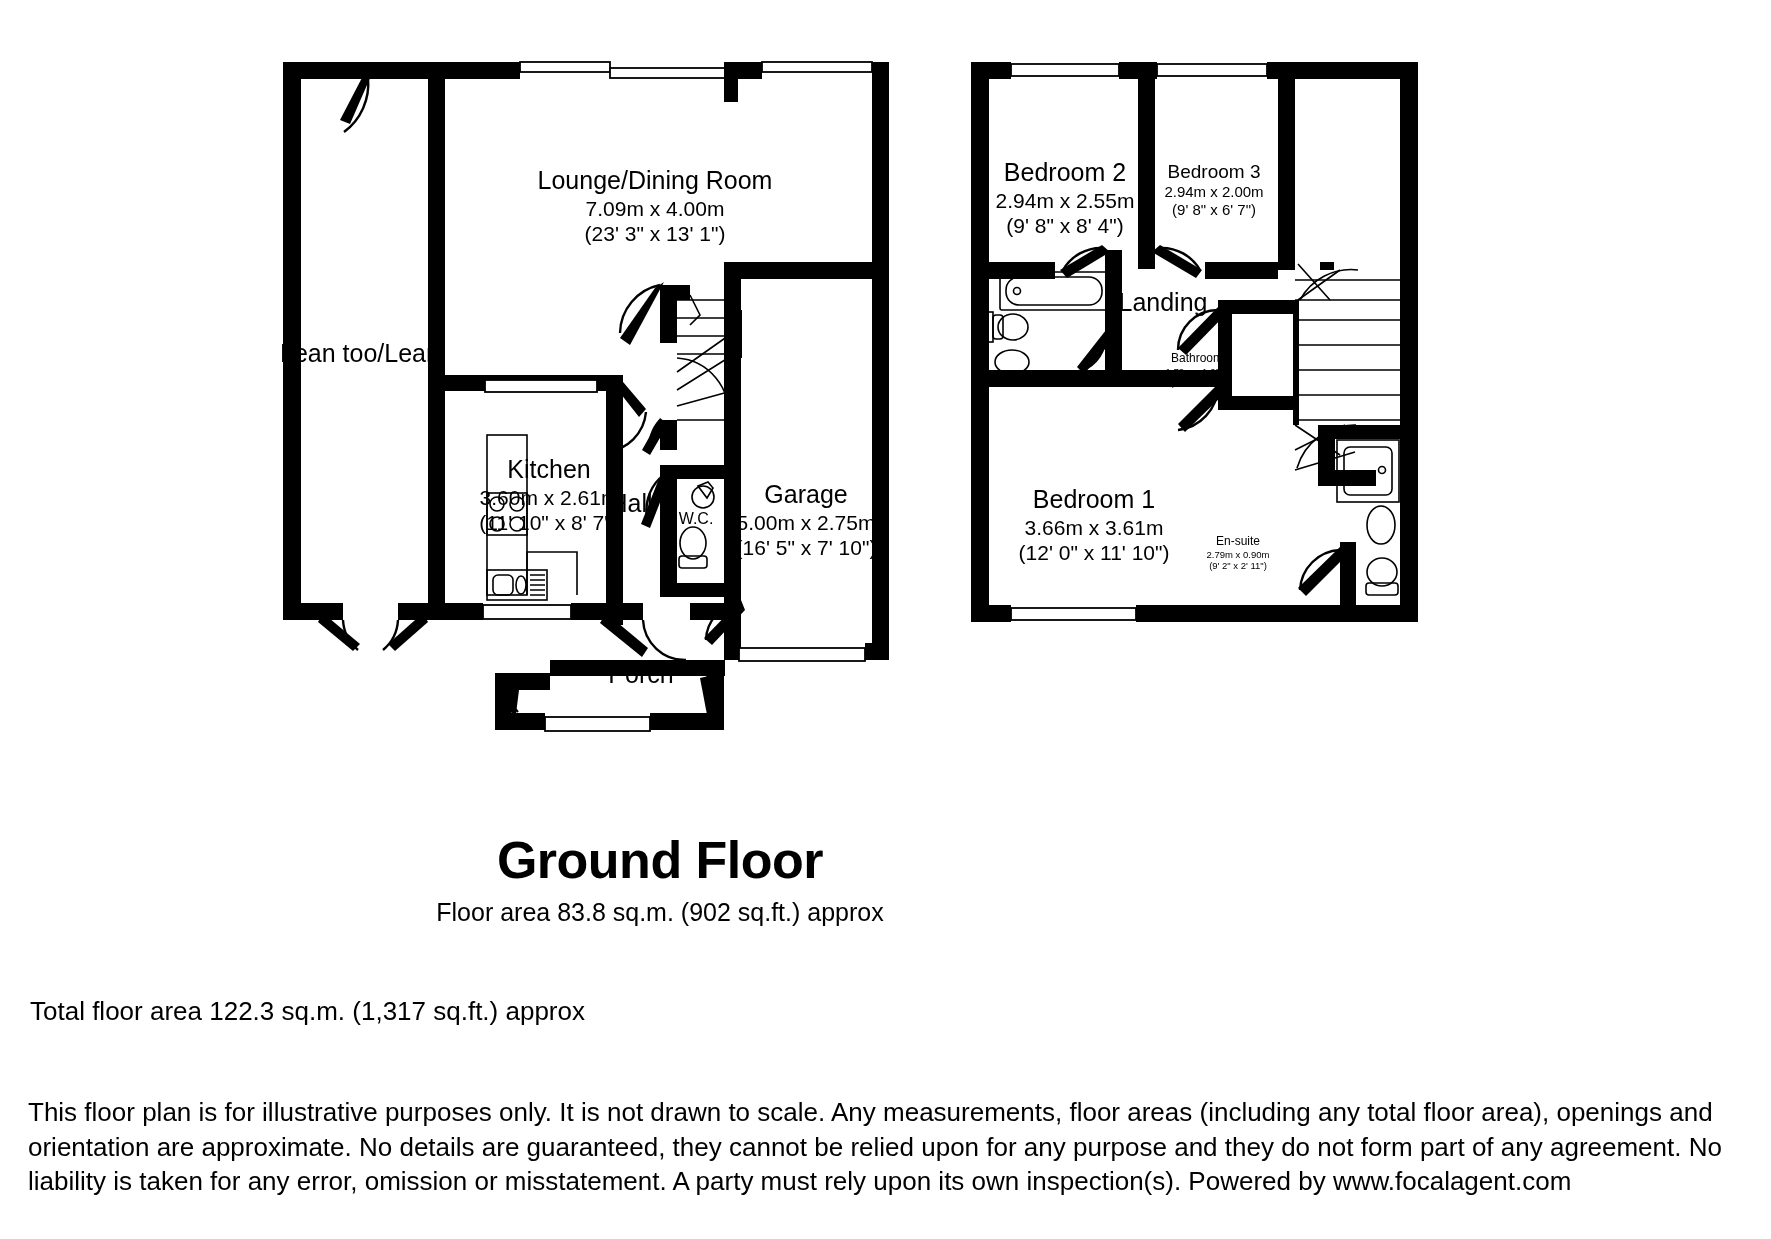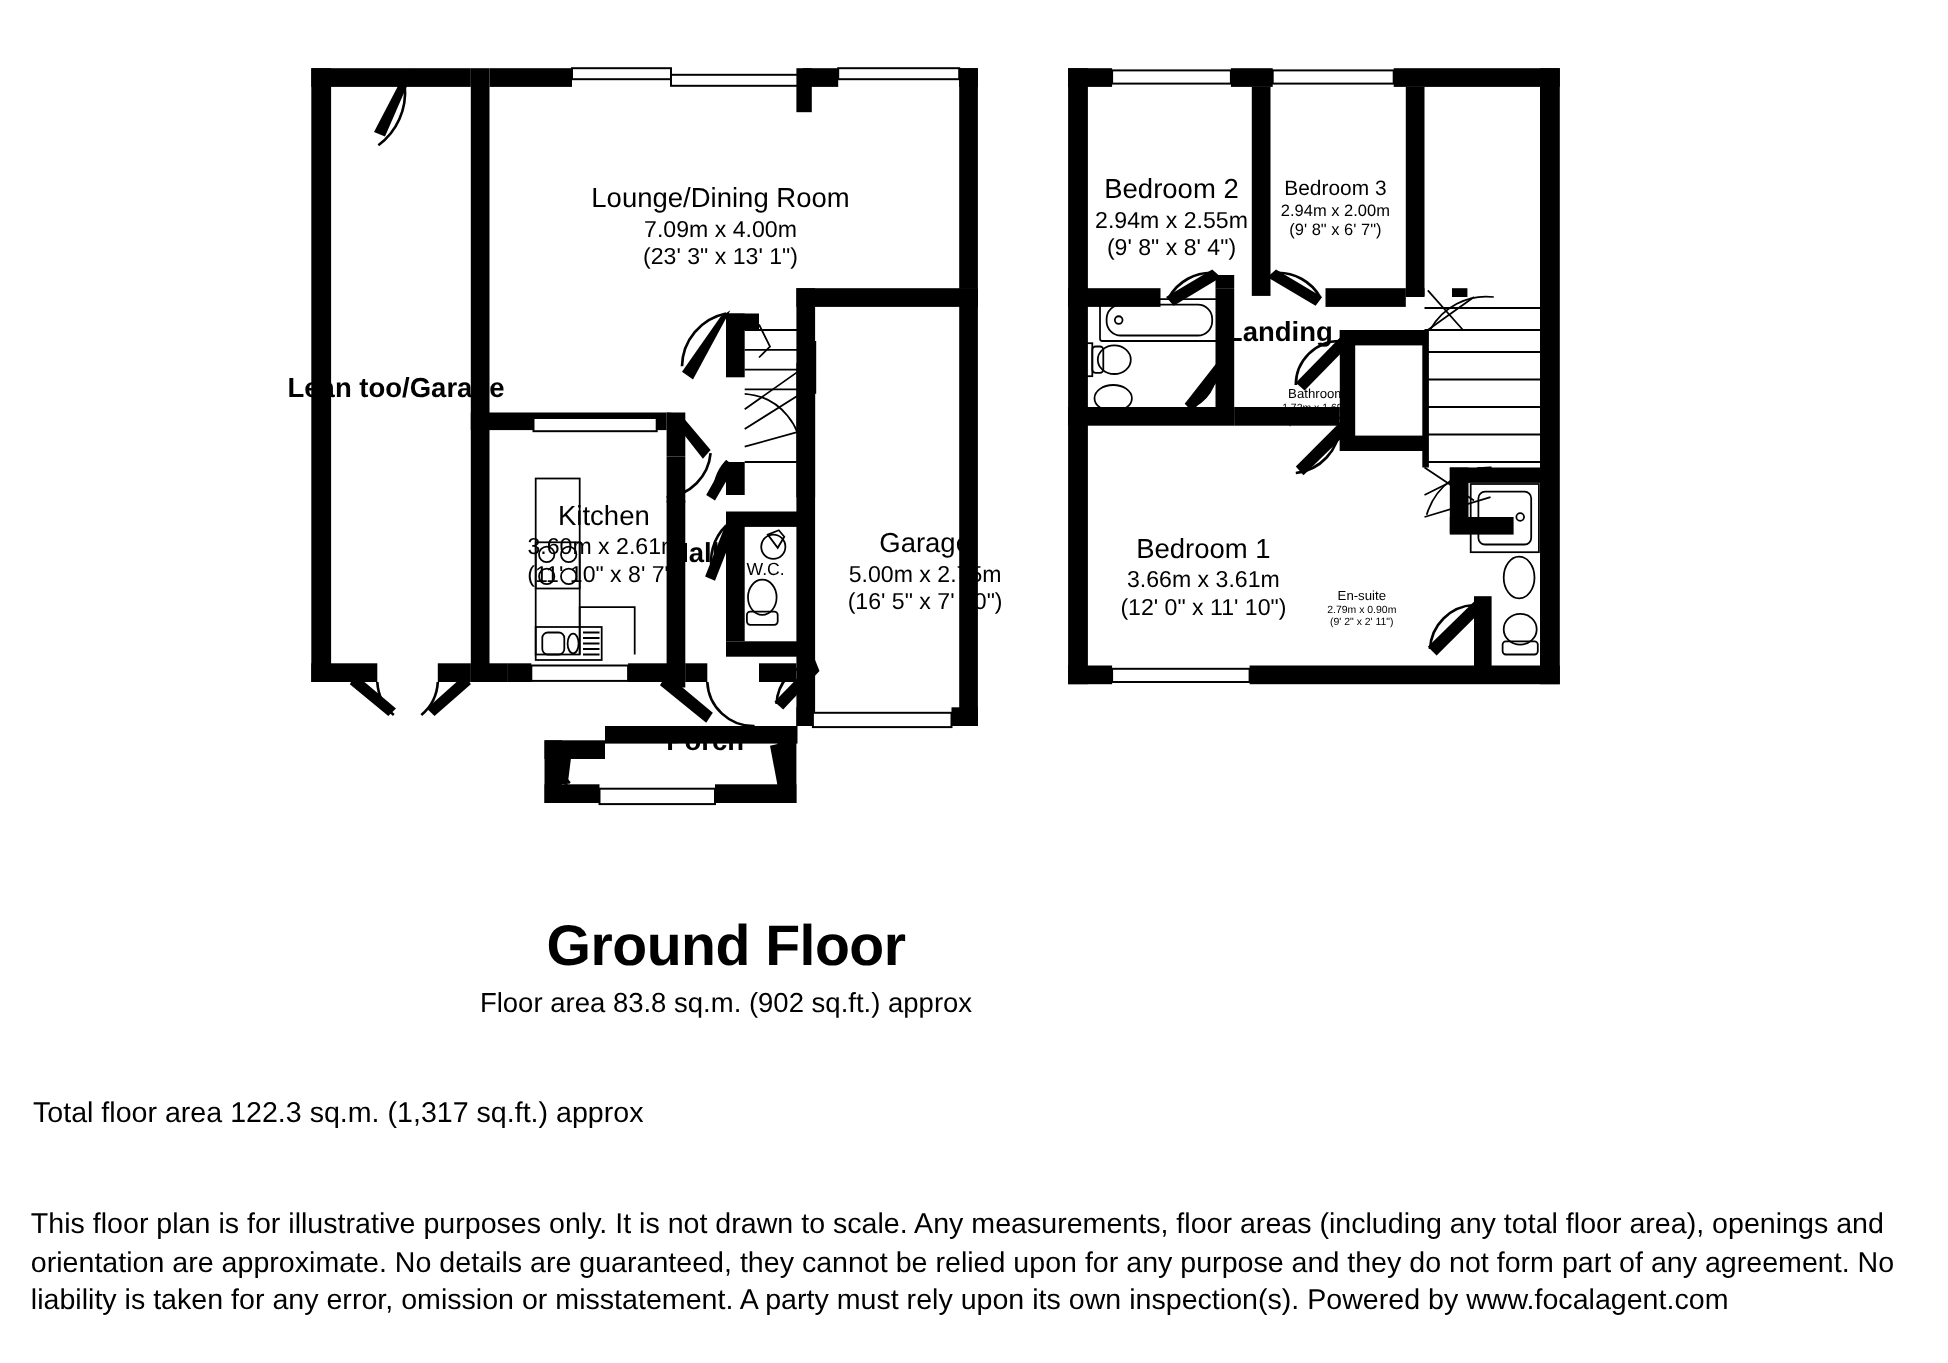--- a/index.html
+++ b/index.html
@@ -39,21 +39,21 @@
     font-family: "Liberation Sans", sans-serif;
     color: #000;
     line-height: 1.22;
     white-space: nowrap;
     transform: translateX(-50%);
   }
   .lbl .rname { font-size: 25px; }
   .lbl .rdim  { font-size: 21px; }
   .lbl.small .rname { font-size: 12px; }
   .lbl.small .rdim  { font-size: 9.5px; }
-  .lbl.plain { font-size: 25px; font-weight: bold; }
+  .lbl.plain { font-size: 25px; }
 
   .floor-caption {
     position: absolute;
     text-align: center;
     transform: translateX(-50%);
   }
   .floor-caption .ftitle {
     font-size: 52px;
     font-weight: bold;
     letter-spacing: -0.5px;
@@ -283,33 +283,33 @@
       <ellipse class="thin15" cx="1382" cy="572" rx="15" ry="14"></ellipse>
     </g>
   </svg>
 
   <div class="lbl" style="left:655px; top:165px;">
     <div class="rname">Lounge/Dining Room</div>
     <div class="rdim">7.09m x 4.00m</div>
     <div class="rdim">(23' 3" x 13' 1")</div>
   </div>
 
-  <div class="lbl plain" style="left:360px; top:338px;">Lean too/Garage</div>
+  <div class="lbl plain" style="left:360px; top:338px;">Lean too/Lean</div>
 
   <div class="lbl" style="left:521px; top:454px;margin-left:28px;">
     <div class="rname">Kitchen</div>
     <div class="rdim">3.60m x 2.61m</div>
     <div class="rdim">(11' 10" x 8' 7")</div>
   </div>
 
   <div class="lbl plain" style="left:631px; top:488px;">Hall</div>
 
   <div class="lbl" style="left:696px; top:509px; font-size:16px;">W.C.</div>
 
-  <div class="lbl" style="left:806px; top:479px;margin-left:35px;">
+  <div class="lbl" style="left:806px; top:479px;">
     <div class="rname">Garage</div>
     <div class="rdim">5.00m x 2.75m</div>
     <div class="rdim">(16' 5" x 7' 10")</div>
   </div>
 
   <div class="lbl plain" style="left:641px; top:659px;">Porch</div>
 
   <div class="lbl" style="left:1065px; top:157px;">
     <div class="rname">Bedroom 2</div>
     <div class="rdim">2.94m x 2.55m</div>

